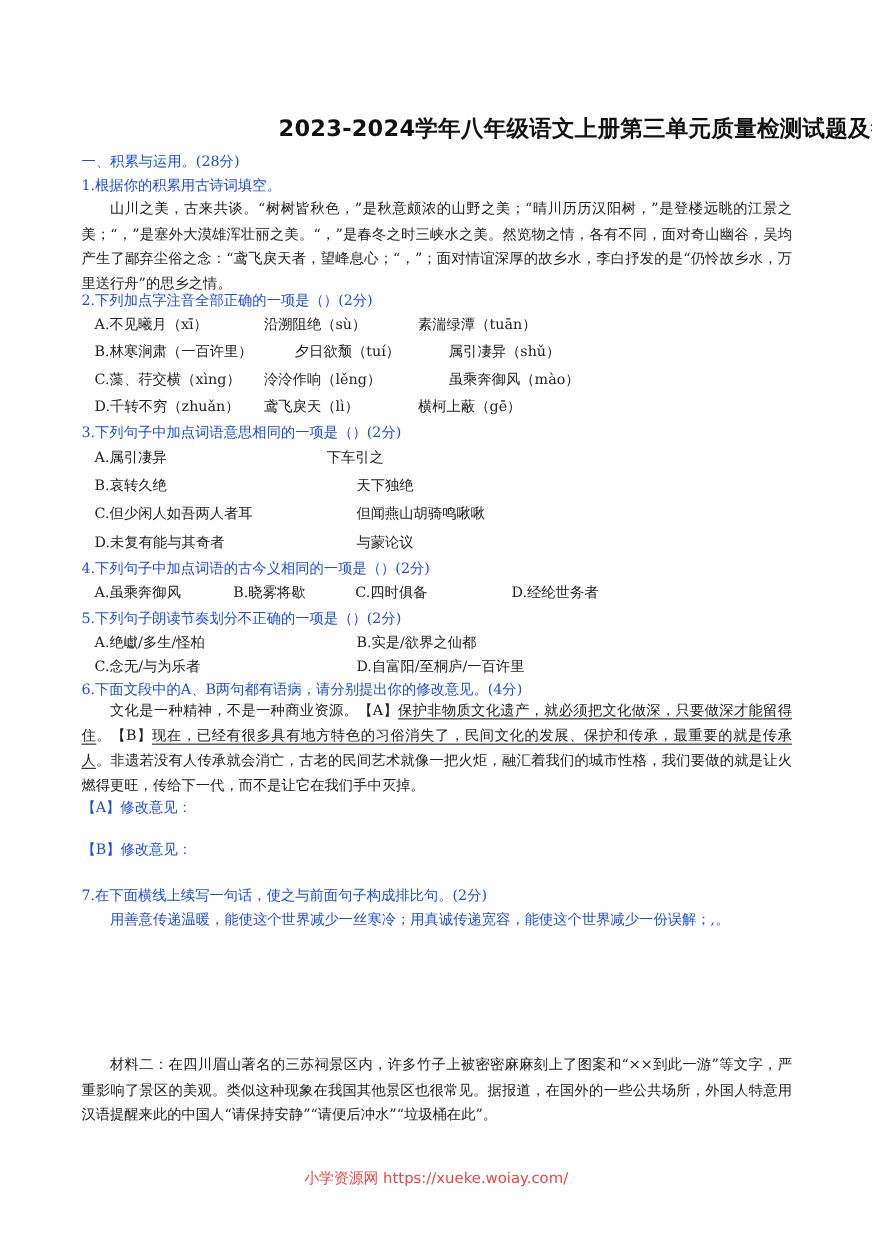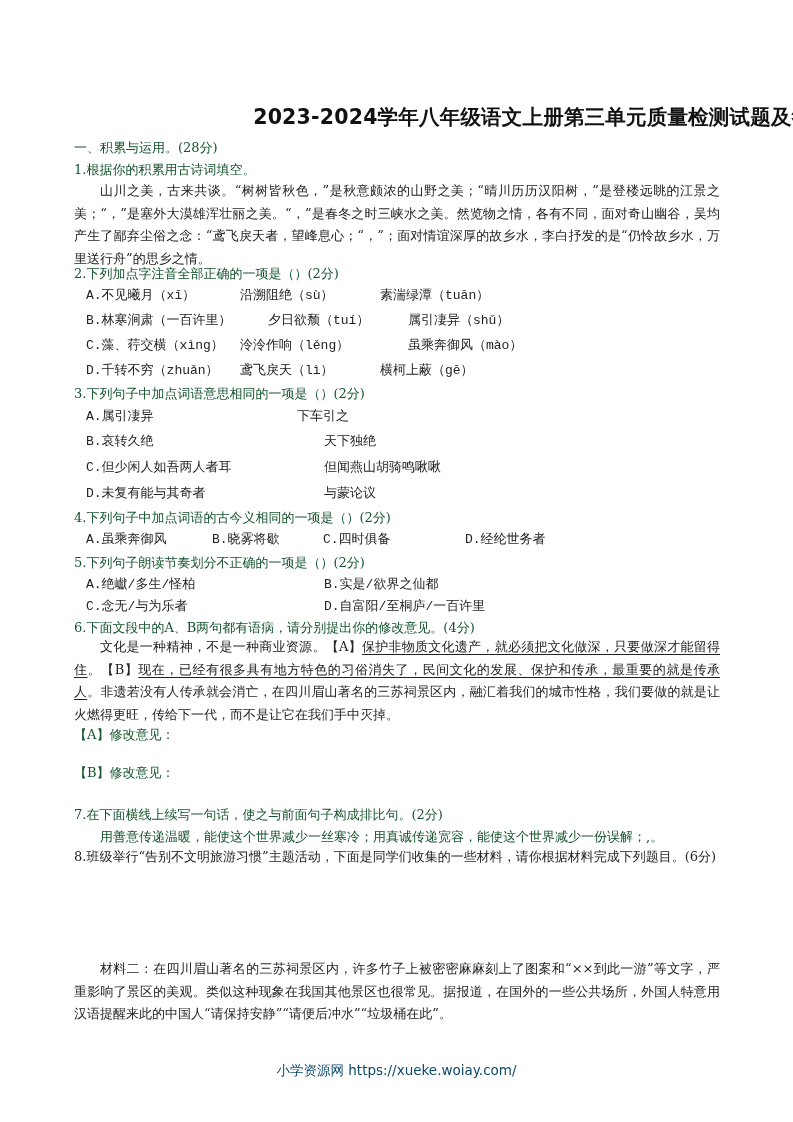--- a/index.html
+++ b/index.html
@@ -9,33 +9,33 @@
     color: #1a1a1a;
   }
   .page { position: absolute; left: 0; top: 0; width: 793px; height: 1122px; }
   .title {
     position: absolute; left: 0; top: 103px; width: 793px; text-align: right;
     font-family: "DejaVu Sans", "Liberation Sans", sans-serif;
     font-weight: bold; font-size: 20.5px; letter-spacing: 0.2px; color: #111; margin-left: 40px;
   }
   .line {
     position: absolute; left: 74px; font-size: 13px; line-height: 17px;
-    white-space: nowrap; color: #14532d;
+    white-space: nowrap; color: #1d4ed8;
   }
   .para {
     position: absolute; left: 74px; width: 646px; font-size: 13px;
     line-height: 22.5px; color: #222; text-align: justify;
   }
   .indent { text-indent: 26px; }
-  .opt { position: absolute; font-size: 13px; line-height: 17px; white-space: nowrap; color: #222; font-family: Liberation Mono, monospace; }
+  .opt { position: absolute; font-size: 13px; line-height: 17px; white-space: nowrap; color: #222; }
   .u { text-decoration: underline; text-underline-offset: 3px; }
   .footer {
     position: absolute; left: 0; top: 1062px; width: 793px; text-align: center;
     font-family: "DejaVu Sans", "Liberation Sans", sans-serif;
-    font-size: 13.5px; color: #0c4a6e;
+    font-size: 13.5px; color: #ef4444;
   }
 </style>
 </head>
 <body>
 
 <div class="page">
 
   <div class="title">2023-2024学年八年级语文上册第三单元质量检测试题及答案</div>
 
   <div class="line" style="top:139px">一、积累与运用。(28分)</div>
@@ -76,24 +76,23 @@
   <div class="opt" style="left:323px;top:531px">C.四时俱备</div>
   <div class="opt" style="left:465px;top:531px">D.经纶世务者</div>
 
   <div class="line" style="top:554px">5.下列句子朗读节奏划分不正确的一项是（）(2分)</div>
   <div class="opt" style="left:86px;top:576px">A.绝巘/多生/怪柏</div>
   <div class="opt" style="left:324px;top:576px">B.实是/欲界之仙都</div>
   <div class="opt" style="left:86px;top:598px">C.念无/与为乐者</div>
   <div class="opt" style="left:324px;top:598px">D.自富阳/至桐庐/一百许里</div>
 
   <div class="line" style="top:619px">6.下面文段中的A、B两句都有语病，请分别提出你的修改意见。(4分)</div>
-  <div class="para indent" style="top:636px"><span>文化是一种精神，不是一种商业资源。</span><span>【A】</span><span class="u">保护非物质文化遗产，就必须把文化做深，只要做深才能留得住</span><span>。</span><span>【B】</span><span class="u">现在，已经有很多具有地方特色的习俗消失了，民间文化的发展、保护和传承，最重要的就是传承人</span><span>。非遗若没有人传承就会消亡，在四川眉山著名的三苏祠景区内，融汇着我们的城市性格，我们要做的就是让火燃得更旺，传给下一代，而不是让它在我们手中灭掉。</span></div>
+  <div class="para indent" style="top:636px"><span>文化是一种精神，不是一种商业资源。</span><span>【A】</span><span class="u">保护非物质文化遗产，就必须把文化做深，只要做深才能留得住</span><span>。</span><span>【B】</span><span class="u">现在，已经有很多具有地方特色的习俗消失了，民间文化的发展、保护和传承，最重要的就是传承人</span><span>。非遗若没有人传承就会消亡，古老的民间艺术就像一把火炬，融汇着我们的城市性格，我们要做的就是让火燃得更旺，传给下一代，而不是让它在我们手中灭掉。</span></div>
   <div class="line" style="top:726px;left:74px">【A】修改意见：</div>
   <div class="line" style="top:764px;left:74px">【B】修改意见：</div>
 
   <div class="line" style="top:806px">7.在下面横线上续写一句话，使之与前面句子构成排比句。(2分)</div>
   <div class="line" style="top:828px;left:100px">用善意传递温暖，能使这个世界减少一丝寒冷；用真诚传递宽容，能使这个世界减少一份误解；,。</div>
 
-  <div class="para" style="top:846px">8.班级举行“告别不文明旅游习惯”主题活动，下面是同学们收集的一些材料，请你根据材料完成下列题目。(6分)</div>
   <div class="para indent" style="top:958px">材料二：在四川眉山著名的三苏祠景区内，许多竹子上被密密麻麻刻上了图案和“××到此一游”等文字，严重影响了景区的美观。类似这种现象在我国其他景区也很常见。据报道，在国外的一些公共场所，外国人特意用汉语提醒来此的中国人“请保持安静”“请便后冲水”“垃圾桶在此”。</div>
 
   <div class="footer">小学资源网 https://xueke.woiay.com/</div>
 </div>
 
 </body></html>

